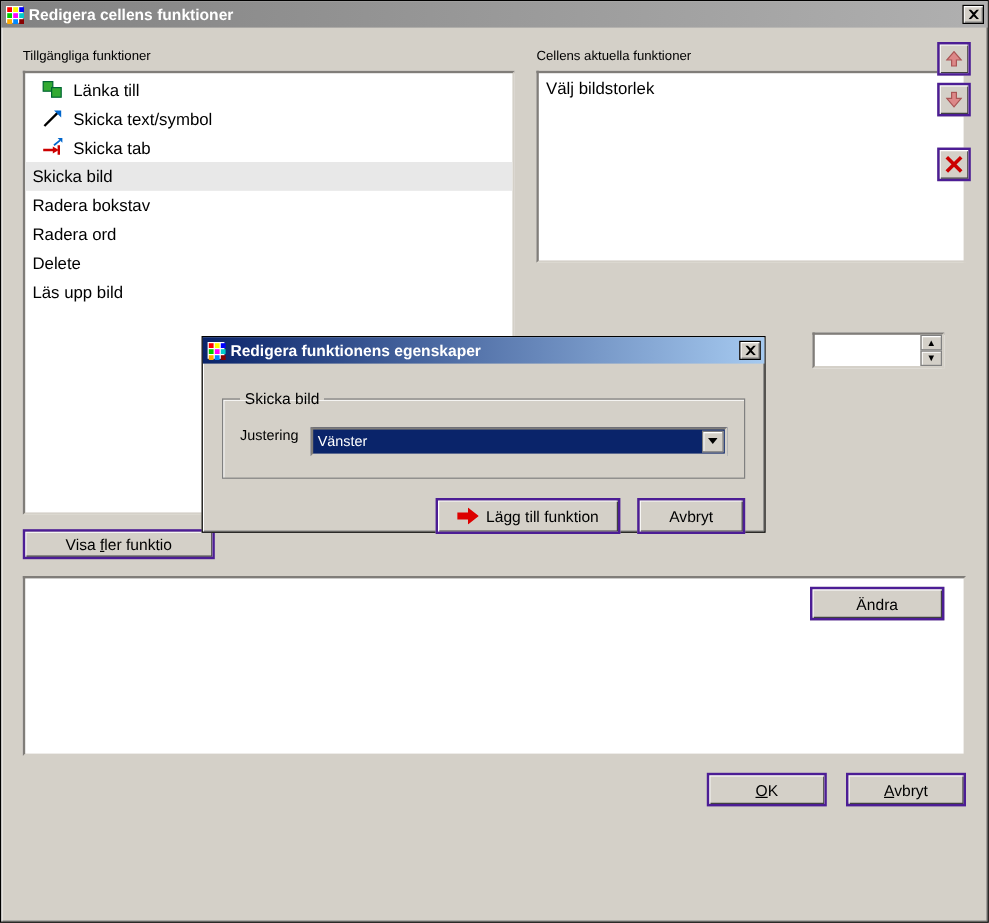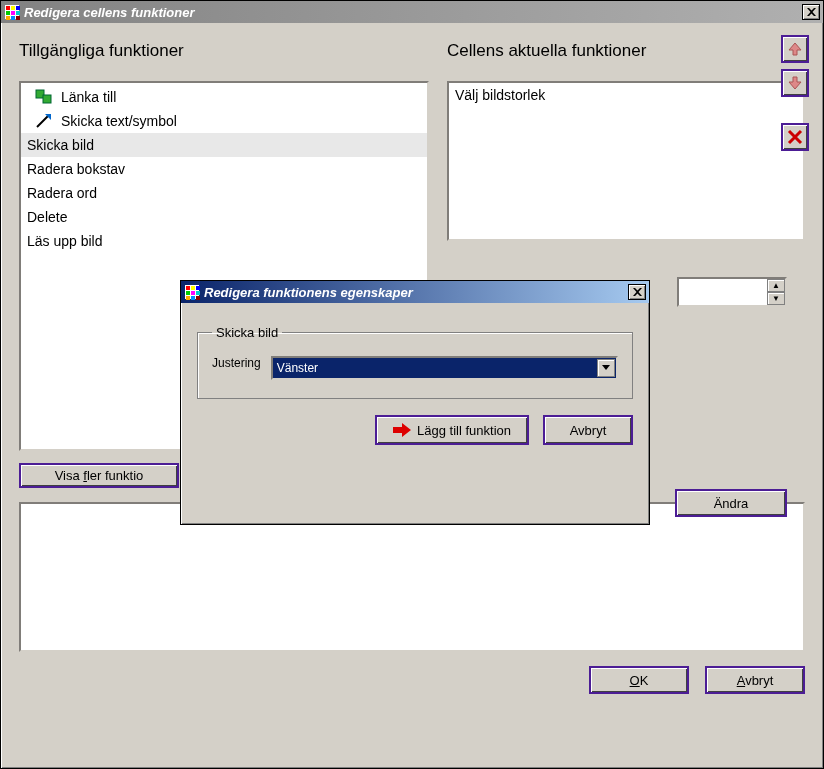--- a/index.html
+++ b/index.html
@@ -23,21 +23,20 @@
     left: 0; top: 0; width: 824px; height: 769px;
   }
   .titlebar {
     height: 22px;
     background: linear-gradient(to right, #828282, #b0b0b0);
     display: flex;
     align-items: center;
     color: #fff;
     font-weight: bold;
     padding: 0 3px;
-    font-style: italic;
   }
   .titlebar.active {
     background: linear-gradient(to right, #0a246a, #a6caf0);
   }
   .titlebar-icon {
     width: 16px; height: 16px;
     margin-right: 4px;
     display: inline-flex;
     align-items: center;
     justify-content: center;
@@ -69,22 +68,22 @@
     padding: 18px 18px 10px 18px;
     position: relative;
   }
   .cols {
     display: flex;
     gap: 18px;
   }
   .col-left { width: 410px; }
   .col-right { flex: 1; position: relative; }
   .group-label {
-    font-size: 17px;
-    margin-bottom: 20px;
+    font-size: 11px;
+    margin-bottom: 6px;
   }
   .listbox {
     background: #fff;
     border: 2px inset #d4d0c8;
     height: 370px;
     overflow: auto;
     padding: 2px 0;
   }
   .listbox.right {
     height: 160px;
@@ -143,21 +142,21 @@
   .footer-btns {
     display: flex;
     justify-content: flex-end;
     gap: 16px;
     margin-top: 14px;
   }
   .footer-btns .win-btn { width: 100px; height: 28px; }
   .underline-letter { text-decoration: underline; }
   
   .modal {
-    left: 180px; top: 280px; width: 470px; height: 245px;
+    left: 168px; top: 280px; width: 470px; height: 164px;
     z-index: 10;
   }
   .modal .body { padding: 12px 16px 10px 16px; }
   fieldset {
     border: 1px solid #808080;
     box-shadow: inset 1px 1px 0 #fff;
     padding: 16px 14px 18px 14px;
     margin: 10px 0 16px 0;
   }
   legend { font-size: 13px; padding: 0 4px; }
@@ -261,20 +260,32 @@
             <span>Länka till</span>
           </div>
           <div class="list-item indent">
             <span class="li-icon">
               <svg width="18" height="16" viewBox="0 0 18 16">
                   <line x1="2" y1="14" x2="14" y2="2" stroke="#000" stroke-width="2"></line>
                   <polygon points="10,1 16,1 16,7" fill="#06c"></polygon>
                 </svg>
             </span>
             <span>Skicka text/symbol</span>
+          </div>
+          <div class="list-item indent">
+            <span class="li-icon">
+              <svg width="18" height="16" viewBox="0 0 18 16">
+                  <line x1="1" y1="10" x2="10" y2="10" stroke="#c00" stroke-width="2"></line>
+                  <polygon points="9,7 14,10 9,13" fill="#c00"></polygon>
+                  <line x1="14" y1="6" x2="14" y2="14" stroke="#c00" stroke-width="2"></line>
+                  <path d="M10 4 L15 0" stroke="#06c" stroke-width="1.5" transform="translate(0,2)"></path>
+                  <polygon points="13,0 17,0 17,4" fill="#06c"></polygon>
+                </svg>
+            </span>
+            <span>Skicka tab</span>
           </div>
           <div class="list-item selected">
             <span>Skicka bild</span>
           </div>
           <div class="list-item">
             <span>Radera bokstav</span>
           </div>
           <div class="list-item">
             <span>Radera ord</span>
           </div>

